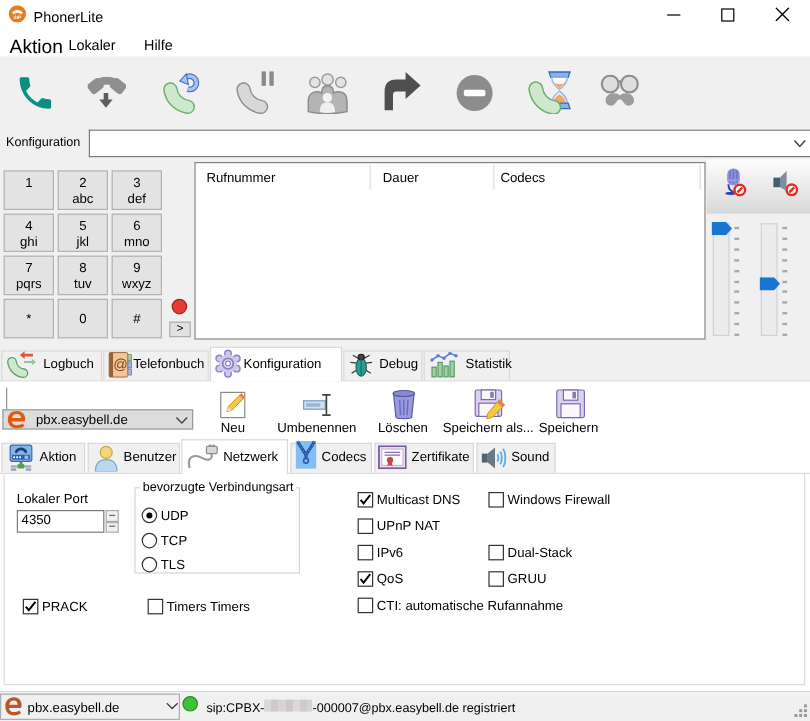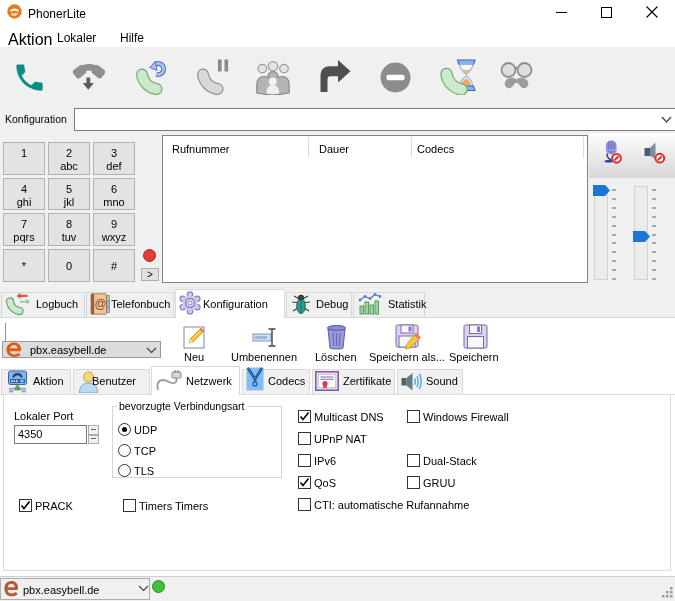--- a/index.html
+++ b/index.html
@@ -358,21 +358,21 @@
   <rect x="3" y="20.2" width="4.5" height="2.2" fill="#9aa8b8"></rect>
       <rect x="15.5" y="20.2" width="4.5" height="2.2" fill="#9aa8b8"></rect>
 </svg>
 <div class="txt" style="left:33px;top:375px">Aktion</div>
 
 <div class="abs" style="left:73px;top:369px;width:77px;height:25px;background:#f0f0f0;border:1px solid #d9d9d9;border-bottom:none"></div>
 <svg class="abs" style="left:78px;top:371px" width="21" height="22" viewBox="0 0 21 22">
   <circle cx="10.5" cy="6" r="5" fill="#f5d77a" stroke="#c8a83a"></circle>
   <path d="M1.5 22 C1.5 15 5 12 10.5 12 C16 12 19.5 15 19.5 22 Z" fill="#bcd8f0" stroke="#7aa8cc"></path>
 </svg>
-<div class="txt" style="left:92px;top:375px">Benutzer</div>
+<div class="txt" style="left:103px;top:375px">Benutzer</div>
 
 <div class="abs" style="left:151px;top:366px;width:89px;height:29px;background:#fff;border:1px solid #d9d9d9;border-bottom:none"></div>
 <svg class="abs" style="left:156px;top:370px" width="26" height="22" viewBox="0 0 26 22">
   <path d="M2 20 C0.5 14 2 10 7 10 C12 10 14 14 18 13 C20.5 12.5 21 10.5 20 8" stroke="#9a9a9a" stroke-width="1.8" fill="none"></path>
   <rect x="16" y="2" width="9" height="6" rx="1" fill="#d8d8d8" stroke="#8a8a8a"></rect>
   <rect x="18" y="0.5" width="2" height="2" fill="#8a8a8a"></rect>
       <rect x="21" y="0.5" width="2" height="2" fill="#8a8a8a"></rect>
 </svg>
 <div class="txt" style="left:186px;top:375px">Netzwerk</div>
 
@@ -407,21 +407,21 @@
 <div class="abs" style="left:3px;top:395px;width:668px;height:176px;background:#fff;border:1px solid #dcdcdc;border-top:none"></div>
 
 <div class="txt" style="left:14px;top:410px">Lokaler Port</div>
 <div class="abs" style="left:14px;top:425px;width:73px;height:19px;background:#fff;border:1px solid #7a7a7a"></div>
 <div class="txt" style="left:18px;top:428px">4350</div>
 <div class="abs" style="left:88px;top:425px;width:11px;height:10px;background:#f0f0f0;border:1px solid #adadad;"></div>
 <div class="abs" style="left:88px;top:435px;width:11px;height:9px;background:#f0f0f0;border:1px solid #adadad;"></div>
 <div class="abs" style="left:91px;top:429px;width:5px;height:1px;background:#666"></div>
 <div class="abs" style="left:91px;top:438px;width:5px;height:1px;background:#666"></div>
 
-<fieldset class="abs" style="left:112px;top:400px;width:170px;height:78px;border:1px solid #d5d5d5;padding:0">
+<fieldset class="abs" style="left:112px;top:400px;width:138px;height:78px;border:1px solid #d5d5d5;padding:0">
 <legend style="font-size:10.5px;margin-left:4px;padding:0 2px;font-family:'Liberation Sans',sans-serif">bevorzugte Verbindungsart</legend>
 </fieldset>
 
 <div id="radios">
       <div class="abs" style="left:118px;top:423px;width:13px;height:13px;border-radius:50%;background:#fff;border:1px solid #333"></div>
       <div class="abs" style="left:122px;top:427px;width:5px;height:5px;border-radius:50%;background:#000"></div>
       <div class="txt" style="left:134px;top:424px">UDP</div>
       <div class="abs" style="left:118px;top:444px;width:13px;height:13px;border-radius:50%;background:#fff;border:1px solid #333"></div>
       <div class="txt" style="left:134px;top:445px">TCP</div>
       <div class="abs" style="left:118px;top:464px;width:13px;height:13px;border-radius:50%;background:#fff;border:1px solid #333"></div>
@@ -463,20 +463,21 @@
 <div class="abs" style="left:0;top:577px;width:675px;height:24px;background:#f0f0f0"></div>
 <div class="abs" style="left:0;top:578px;width:150px;height:22px;background:#f0f0f0;border:1px solid #adadad"></div>
 <svg class="abs" style="left:4px;top:580px" width="15" height="17" viewBox="0 0 15 17">
   <path d="M7.5 1 C11.3 1 14 3.5 14 7.6 C14 8.6 13.8 9.3 13.5 9.9 L3.5 9.9 C3.7 11.9 5.1 13.4 7.7 13.4 C9.4 13.4 10.8 12.9 12 12 L13.6 14.2 C12.2 15.5 10 16.3 7.7 16.3 C3.2 16.3 0.4 13.2 0.4 8.4 C0.4 3.9 3.4 1 7.5 1 Z M7.5 3.7 C5.4 3.7 4 5 3.7 7.2 L10.8 7.2 C10.7 5 9.4 3.7 7.5 3.7 Z" fill="#b4592e"></path>
 </svg>
 <div class="txt" style="left:23px;top:584px">pbx.easybell.de</div>
 <svg class="abs" style="left:138px;top:585px" width="11" height="7" viewBox="0 0 11 7">
       <path d="M1 1 L5.5 5.5 L10 1" stroke="#444" stroke-width="1.2" fill="none"></path>
     </svg>
 <div class="abs" style="left:152px;top:580px;width:13px;height:13px;border-radius:50%;background:#3dc238;border:1px solid #2a8a28"></div>
+<div class="txt" style="left:172px;top:583px;font-size:10.5px">sip:CPBX-<span style="display:inline-block;width:40px;height:10px;background-image:linear-gradient(90deg,#ddd8d8 0 6px,#cfc9c9 6px 12px,#d9d3d3 12px 18px,#ccc8c8 18px 24px,#ddd8d8 24px 30px,#d0caca 30px 36px,#d8d2d2 36px 40px)"></span>-000007@pbx.easybell.de registriert</div>
 
 <svg class="abs" style="left:661px;top:586px" width="13" height="13" viewBox="0 0 13 13">
   <g fill="#9a9a9a">
         <rect x="9" y="1" width="2.5" height="2.5"></rect>
         <rect x="9" y="5" width="2.5" height="2.5"></rect>
         <rect x="5" y="5" width="2.5" height="2.5"></rect>
         <rect x="9" y="9" width="2.5" height="2.5"></rect>
         <rect x="5" y="9" width="2.5" height="2.5"></rect>
         <rect x="1" y="9" width="2.5" height="2.5"></rect>
       </g>

